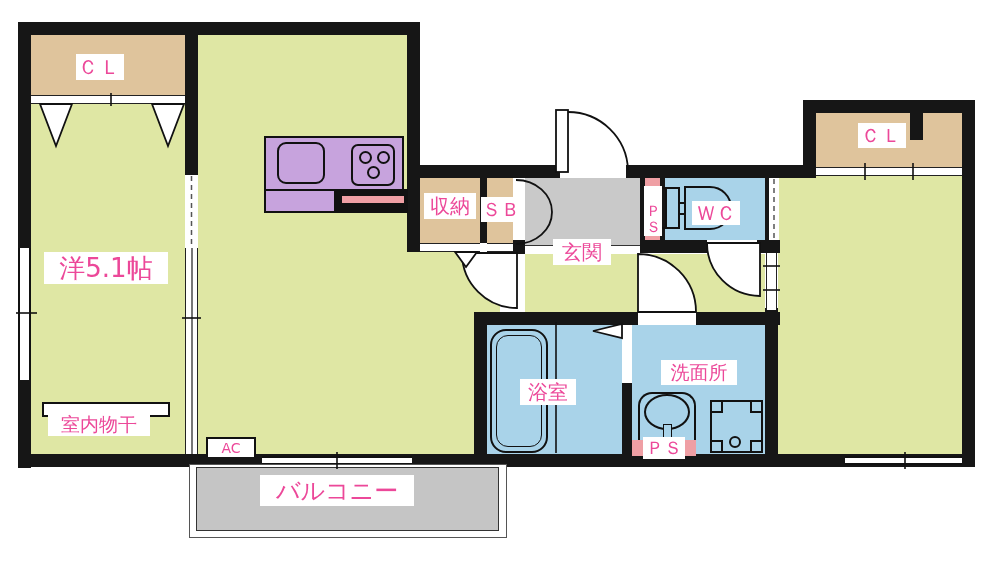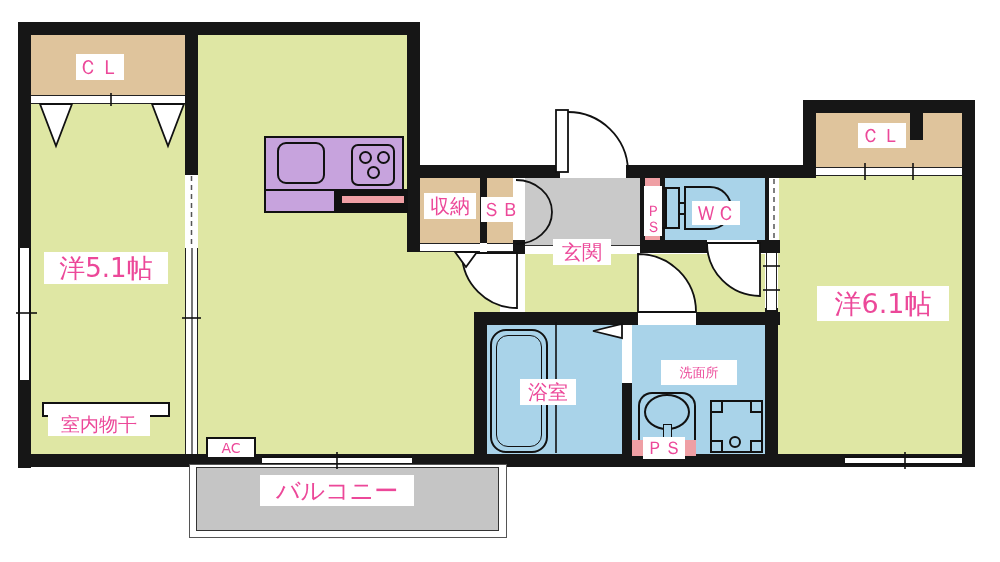--- a/index.html
+++ b/index.html
@@ -165,21 +165,20 @@
   </svg>
 
   <div class="lbl" style="left:76px;top:54px;width:48px;height:26px;font-size:20px;letter-spacing:2px;">ＣＬ</div>
   <div class="lbl" style="left:44px;top:252px;width:124px;height:32px;font-size:26px;">洋5.1帖</div>
   <div class="lbl" style="left:424px;top:193px;width:52px;height:26px;font-size:20px;">収納</div>
   <div class="lbl" style="left:481px;top:197px;width:40px;height:25px;font-size:19px;">ＳＢ</div>
   <div class="lbl" style="left:553px;top:196px;width:58px;height:26px;font-size:20px;margin-top:43px;">玄関</div>
   <div class="lbl" style="left:644px;top:186px;width:18px;height:50px;font-size:15px;writing-mode:vertical-rl;text-orientation:upright;letter-spacing:1px;">ＰＳ</div>
   <div class="lbl" style="left:692px;top:201px;width:48px;height:24px;font-size:20px;">ＷＣ</div>
   <div class="lbl" style="left:858px;top:123px;width:48px;height:25px;font-size:19px;letter-spacing:2px;">ＣＬ</div>
-  <div class="lbl" style="left:817px;top:286px;width:132px;height:35px;font-size:27px;">洋6.1帖</div>
   <div class="lbl" style="left:520px;top:379px;width:56px;height:26px;font-size:20px;">浴室</div>
-  <div class="lbl" style="left:661px;top:360px;width:76px;height:25px;font-size:13px;">洗面所</div>
+  <div class="lbl" style="left:661px;top:360px;width:76px;height:25px;font-size:19px;">洗面所</div>
   <div class="lbl" style="left:643px;top:437px;width:42px;height:22px;font-size:18px;">ＰＳ</div>
   <div class="lbl" style="left:260px;top:475px;width:154px;height:31px;font-size:24px;">バルコニー</div>
   <div class="lbl" style="left:48px;top:412px;width:102px;height:24px;font-size:19px;">室内物干</div>
   <div class="lbl" style="left:212px;top:439px;width:38px;height:17px;font-size:14px;background:transparent;">AC</div>
 
 </div>
 
 </body></html>

